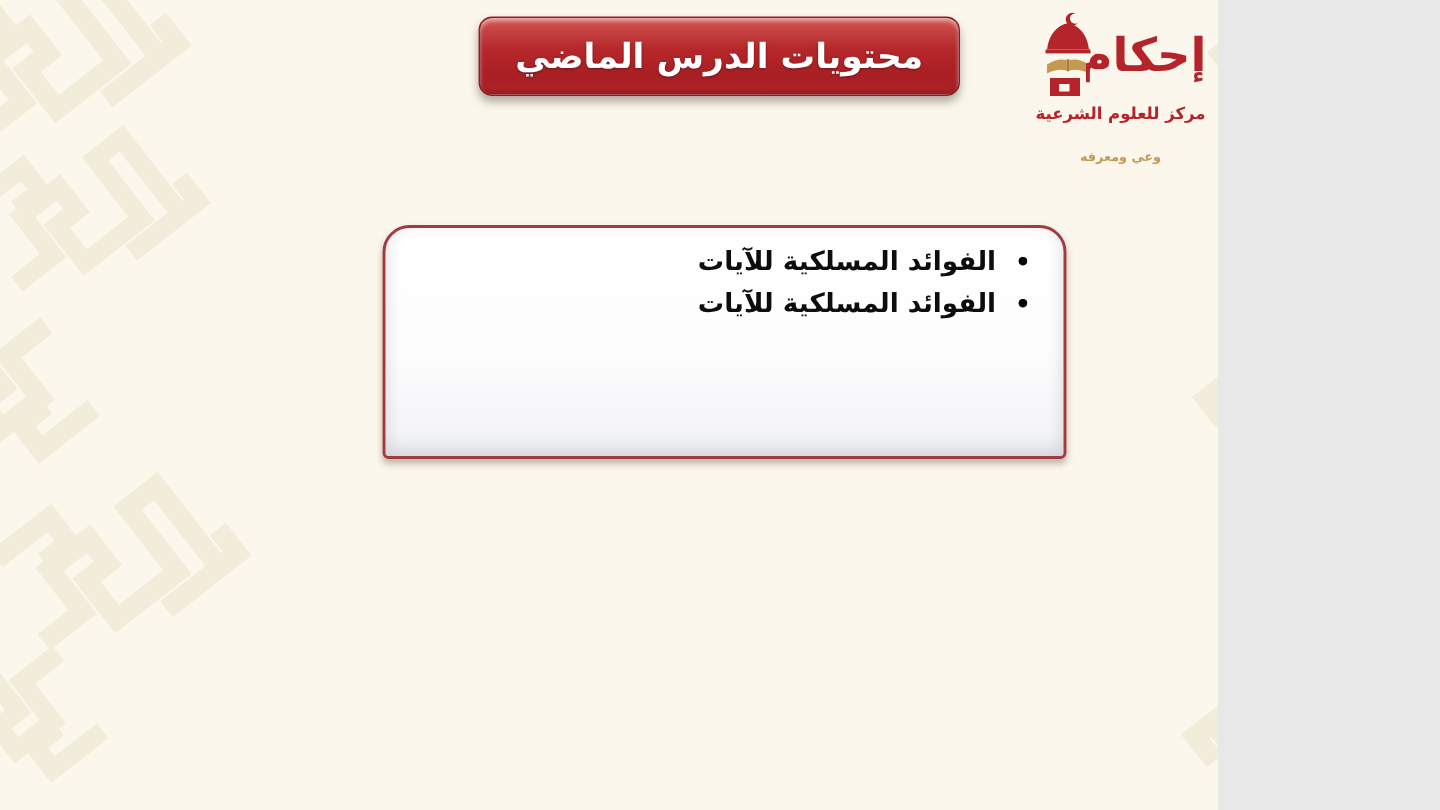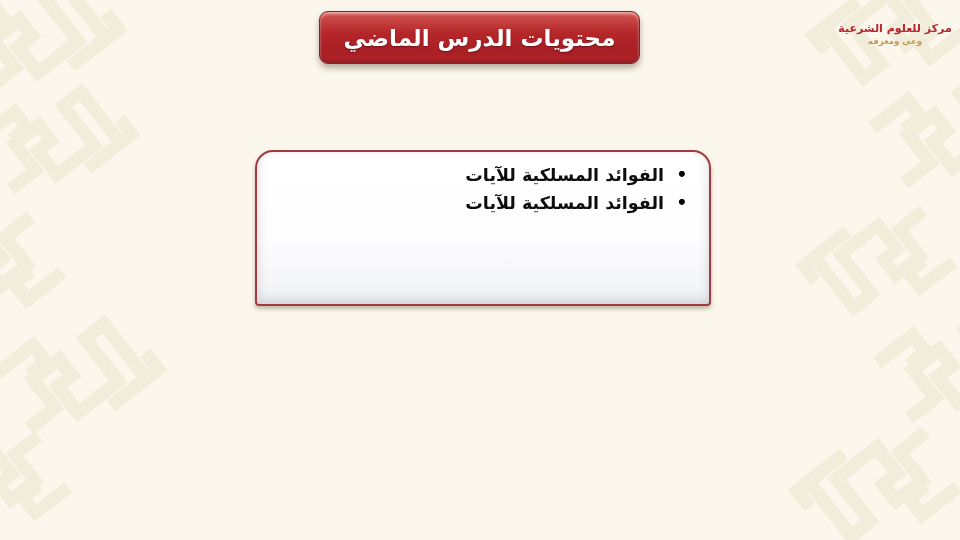--- a/index.html
+++ b/index.html
@@ -1,18 +1,18 @@
 <!DOCTYPE html>
 <html lang="ar"><head>
 <meta charset="utf-8">
 <style>
   html,body{margin:0;padding:0;background:#e8e8e8;}
   .slide{
     position:relative;
-    width:960px;height:540px;
+    width:812px;height:540px;
     background:#fbf7ec;
     overflow:hidden;
     font-family:"DejaVu Sans","Liberation Sans",sans-serif;
   }
   
   .pattern-svg{position:absolute;top:0;left:0;pointer-events:none;}
 
   
   .banner{
     position:absolute;left:319px;top:11px;width:319px;height:51px;
@@ -56,25 +56,25 @@
 
   
   .logo{position:absolute;top:8px;right:6px;width:118px;text-align:center;}
   .logo-mark{position:relative;height:58px;direction:rtl;}
   .logo-wordmark{
     position:absolute;top:0;right:2px;width:80px;height:58px;
     color:#b5232b;font-size:31px;font-weight:bold;line-height:58px;
     text-align:center;white-space:nowrap;overflow:hidden;
   }
   .logo-org{
-    margin-top:14px;color:#b5232b;font-size:11px;font-weight:bold;
+    margin-top:3px;color:#b5232b;font-size:11px;font-weight:bold;
     direction:rtl;white-space:nowrap;
   }
   .logo-tagline{
-    margin-top:1px;color:#c49a52;font-size:8.5px;font-weight:bold;
+    margin-top:18px;color:#c49a52;font-size:8.5px;font-weight:bold;
     direction:rtl;white-space:nowrap;
   }
 </style>
 </head>
 <body>
 
 <div class="slide">
 
   <svg class="pattern-svg" width="960" height="540" viewBox="0 0 960 540" aria-hidden="true">
     <defs>
@@ -92,20 +92,39 @@
       <use href="#kuf" transform="translate(885,320) rotate(-38 50 50) scale(1.5)"></use>
       <use href="#kuf" transform="translate(850,430) rotate(142 50 50) scale(1.5)"></use>
     </g>
   </svg>
 
   <div class="banner">
     <div class="banner-title">محتويات الدرس الماضي</div>
   </div>
 
   <div class="logo">
+    <div class="logo-mark">
+      <svg width="40" height="58" viewBox="0 0 40 58" aria-hidden="true" style="position:absolute;left:4px;top:0;">
+
+        <path d="M25 1 a4.4 4.4 0 1 0 1.6 6.2 a3.4 3.4 0 1 1 -1.6 -6.2" fill="#b5232b"></path>
+
+        <path d="M6 25 C7.5 13.5 14 8.5 20 7.5 C26 8.5 32.5 13.5 34 25 Z" fill="#b5232b"></path>
+        <rect x="5" y="25" width="30" height="2.6" fill="#b5232b"></rect>
+
+        <g>
+          <path d="M6 35 Q13 30.5 19 32 L19 39 Q13 37.5 6 41 Z" fill="#c49a52"></path>
+          <path d="M34 35 Q27 30.5 21 32 L21 39 Q27 37.5 34 41 Z" fill="#c49a52"></path>
+          <rect x="19" y="31.5" width="2" height="8" fill="#a97f3d"></rect>
+        </g>
+
+        <rect x="8" y="44" width="20" height="12" fill="#b5232b"></rect>
+        <rect x="14" y="48" width="7" height="5" fill="#fbf7ec"></rect>
+      </svg>
+      <div class="logo-wordmark">إحكام</div>
+    </div>
     <div class="logo-org">مركز للعلوم الشرعية</div>
     <div class="logo-tagline">وعي ومعرفه</div>
   </div>
 
   <div class="contents-box">
     <ul class="contents-list">
       <li>
         <span class="bullet">•</span>
       </li>
       <li>

